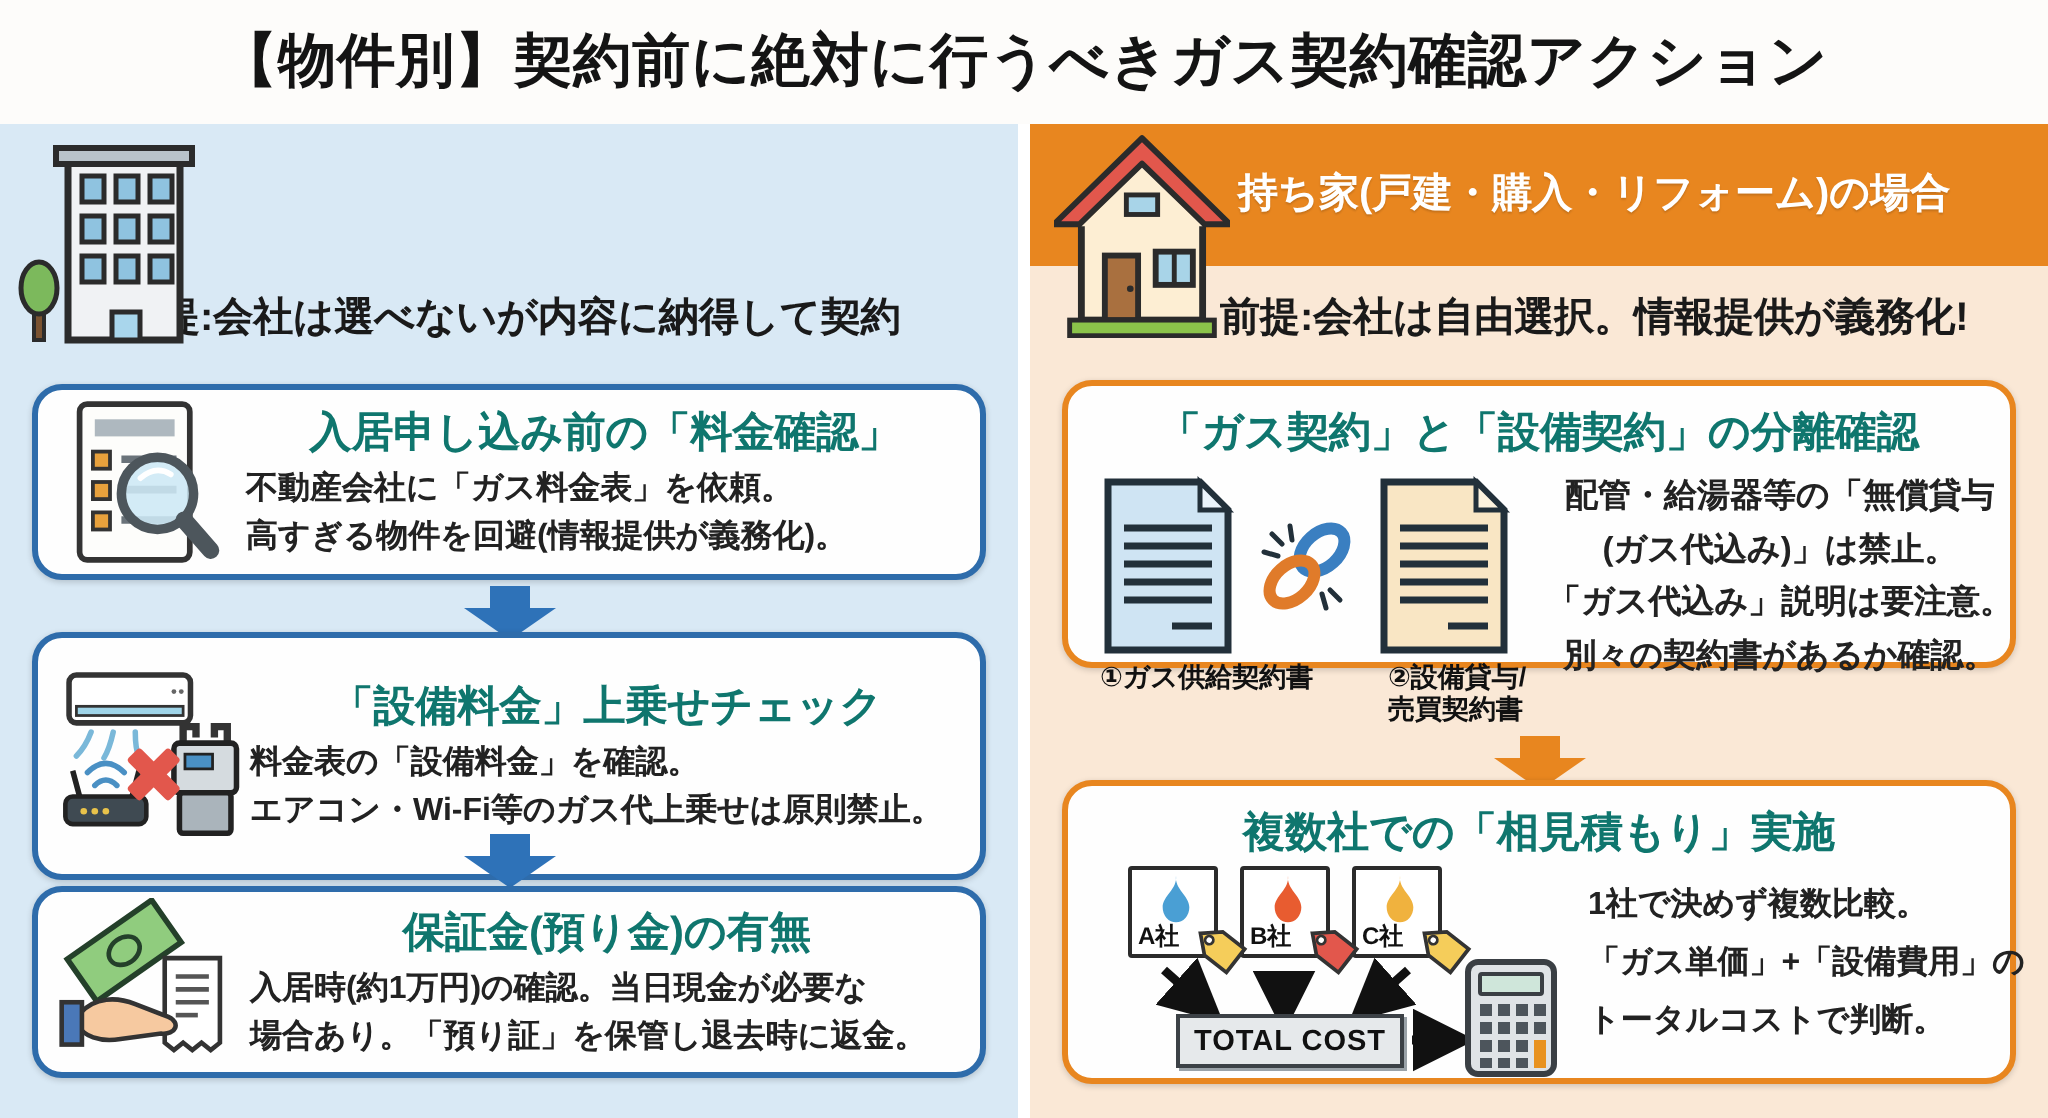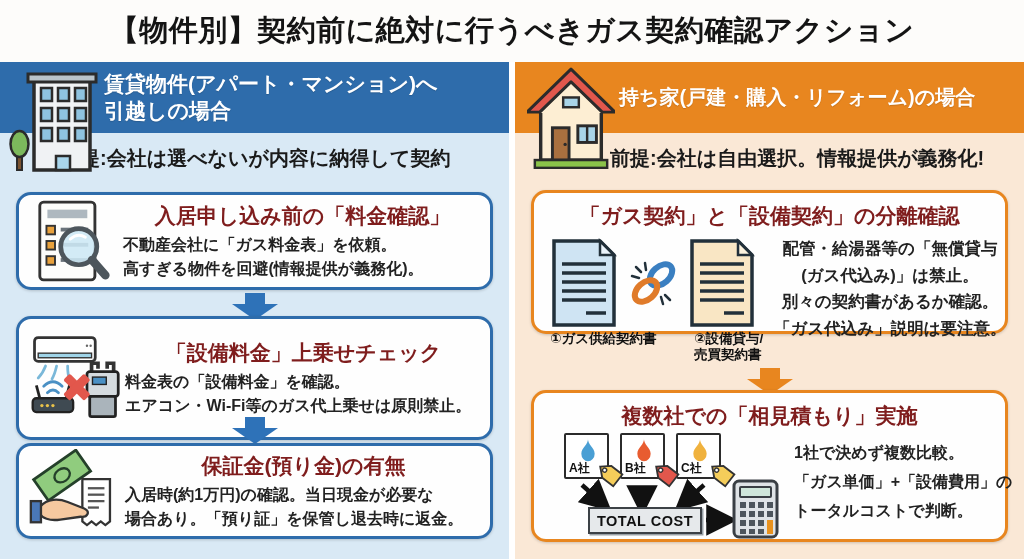--- a/index.html
+++ b/index.html
@@ -32,21 +32,21 @@
   .house-wrap { left:12px; top:5px; width:88px; height:102px; }
 
   
   .card { position:absolute; left:16px; width:477px; background:#fefefe; border-radius:15px; box-shadow:0 1px 3px rgba(0,0,0,.18); }
   .col.left  .card { border:3px solid #2e6cab; }
   .col.right .card { border:3px solid #e8861f; }
 
   .lcard { display:flex; align-items:center; padding:6px 8px 6px 10px; }
   .lcard .card-icon { flex:0 0 90px; display:flex; align-items:center; justify-content:center; }
   .lcard .card-text { flex:1; padding-left:4px; }
-  .card-title { font-size:21px; font-weight:800; color:#7f1d1d; text-align:center; margin-bottom:3px; white-space:nowrap; }
+  .card-title { font-size:21px; font-weight:800; color:#0f766e; text-align:center; margin-bottom:3px; white-space:nowrap; }
   .card-line { font-size:16px; font-weight:700; color:#222; line-height:1.45; white-space:nowrap; }
 
   .l-box1 { top:130px; height:98px; }
   .l-box2 { top:254px; height:124px; }
   .l-box3 { top:381px; height:96px; }
 
   
   .flow-arrow { position:absolute; left:calc(50% - 23px); width:46px; }
   .flow-arrow .stem { margin:0 auto; width:20px; height:11px; }
   .flow-arrow .head { margin:0 auto; width:0; height:0; border-left:23px solid transparent; border-right:23px solid transparent; }
@@ -91,24 +91,20 @@
 
 <div class="canvas">
 
   <div class="title-bar">
     <h1 class="main-title">【物件別】契約前に絶対に行うべきガス契約確認アクション</h1>
   </div>
 
   <div class="columns">
 
     <section class="col left">
-      <header class="col-header">
-        <div class="hline">賃貸物件(アパート・マンション)へ</div>
-        <div class="hline">引越しの場合</div>
-      </header>
 
       <span class="corner-icon building-wrap">
         <svg viewBox="0 0 96 102" width="96" height="102">
           <rect x="9" y="82" width="5" height="18" fill="#7a5230" stroke="#2b2b2b" stroke-width="2"></rect>
           <ellipse cx="11.5" cy="74" rx="9" ry="13" fill="#7cb95c" stroke="#2b2b2b" stroke-width="2.5"></ellipse>
           <rect x="26" y="10" width="56" height="90" fill="#f0f2f4" stroke="#2b2b2b" stroke-width="3.5"></rect>
           <rect x="20" y="4" width="68" height="8" fill="#b9c3ca" stroke="#2b2b2b" stroke-width="3"></rect>
           <g fill="#8fc3e0" stroke="#2b2b2b" stroke-width="2.5">
             <rect x="33" y="18" width="11" height="13"></rect>
               <rect x="50" y="18" width="11" height="13"></rect>
@@ -292,22 +288,22 @@
           <div class="doc-label one">①ガス供給契約書</div>
           <div class="doc-label two">
             <div>②設備貸与/</div>
             <div>売買契約書</div>
           </div>
         </div>
 
         <div class="rtext">
           <div class="card-line">配管・給湯器等の「無償貸与</div>
           <div class="card-line">(ガス代込み)」は禁止。</div>
+          <div class="card-line">「ガス代込み」説明は要注意。</div>
           <div class="card-line">別々の契約書があるか確認。</div>
-          <div class="card-line">「ガス代込み」説明は要注意。</div>
         </div>
       </div>
 
       <div class="flow-arrow ra-1">
           <div class="stem"></div>
           <div class="head"></div>
         </div>
 
       <div class="card rcard r-box2">
         <div class="card-title">複数社での「相見積もり」実施</div>

